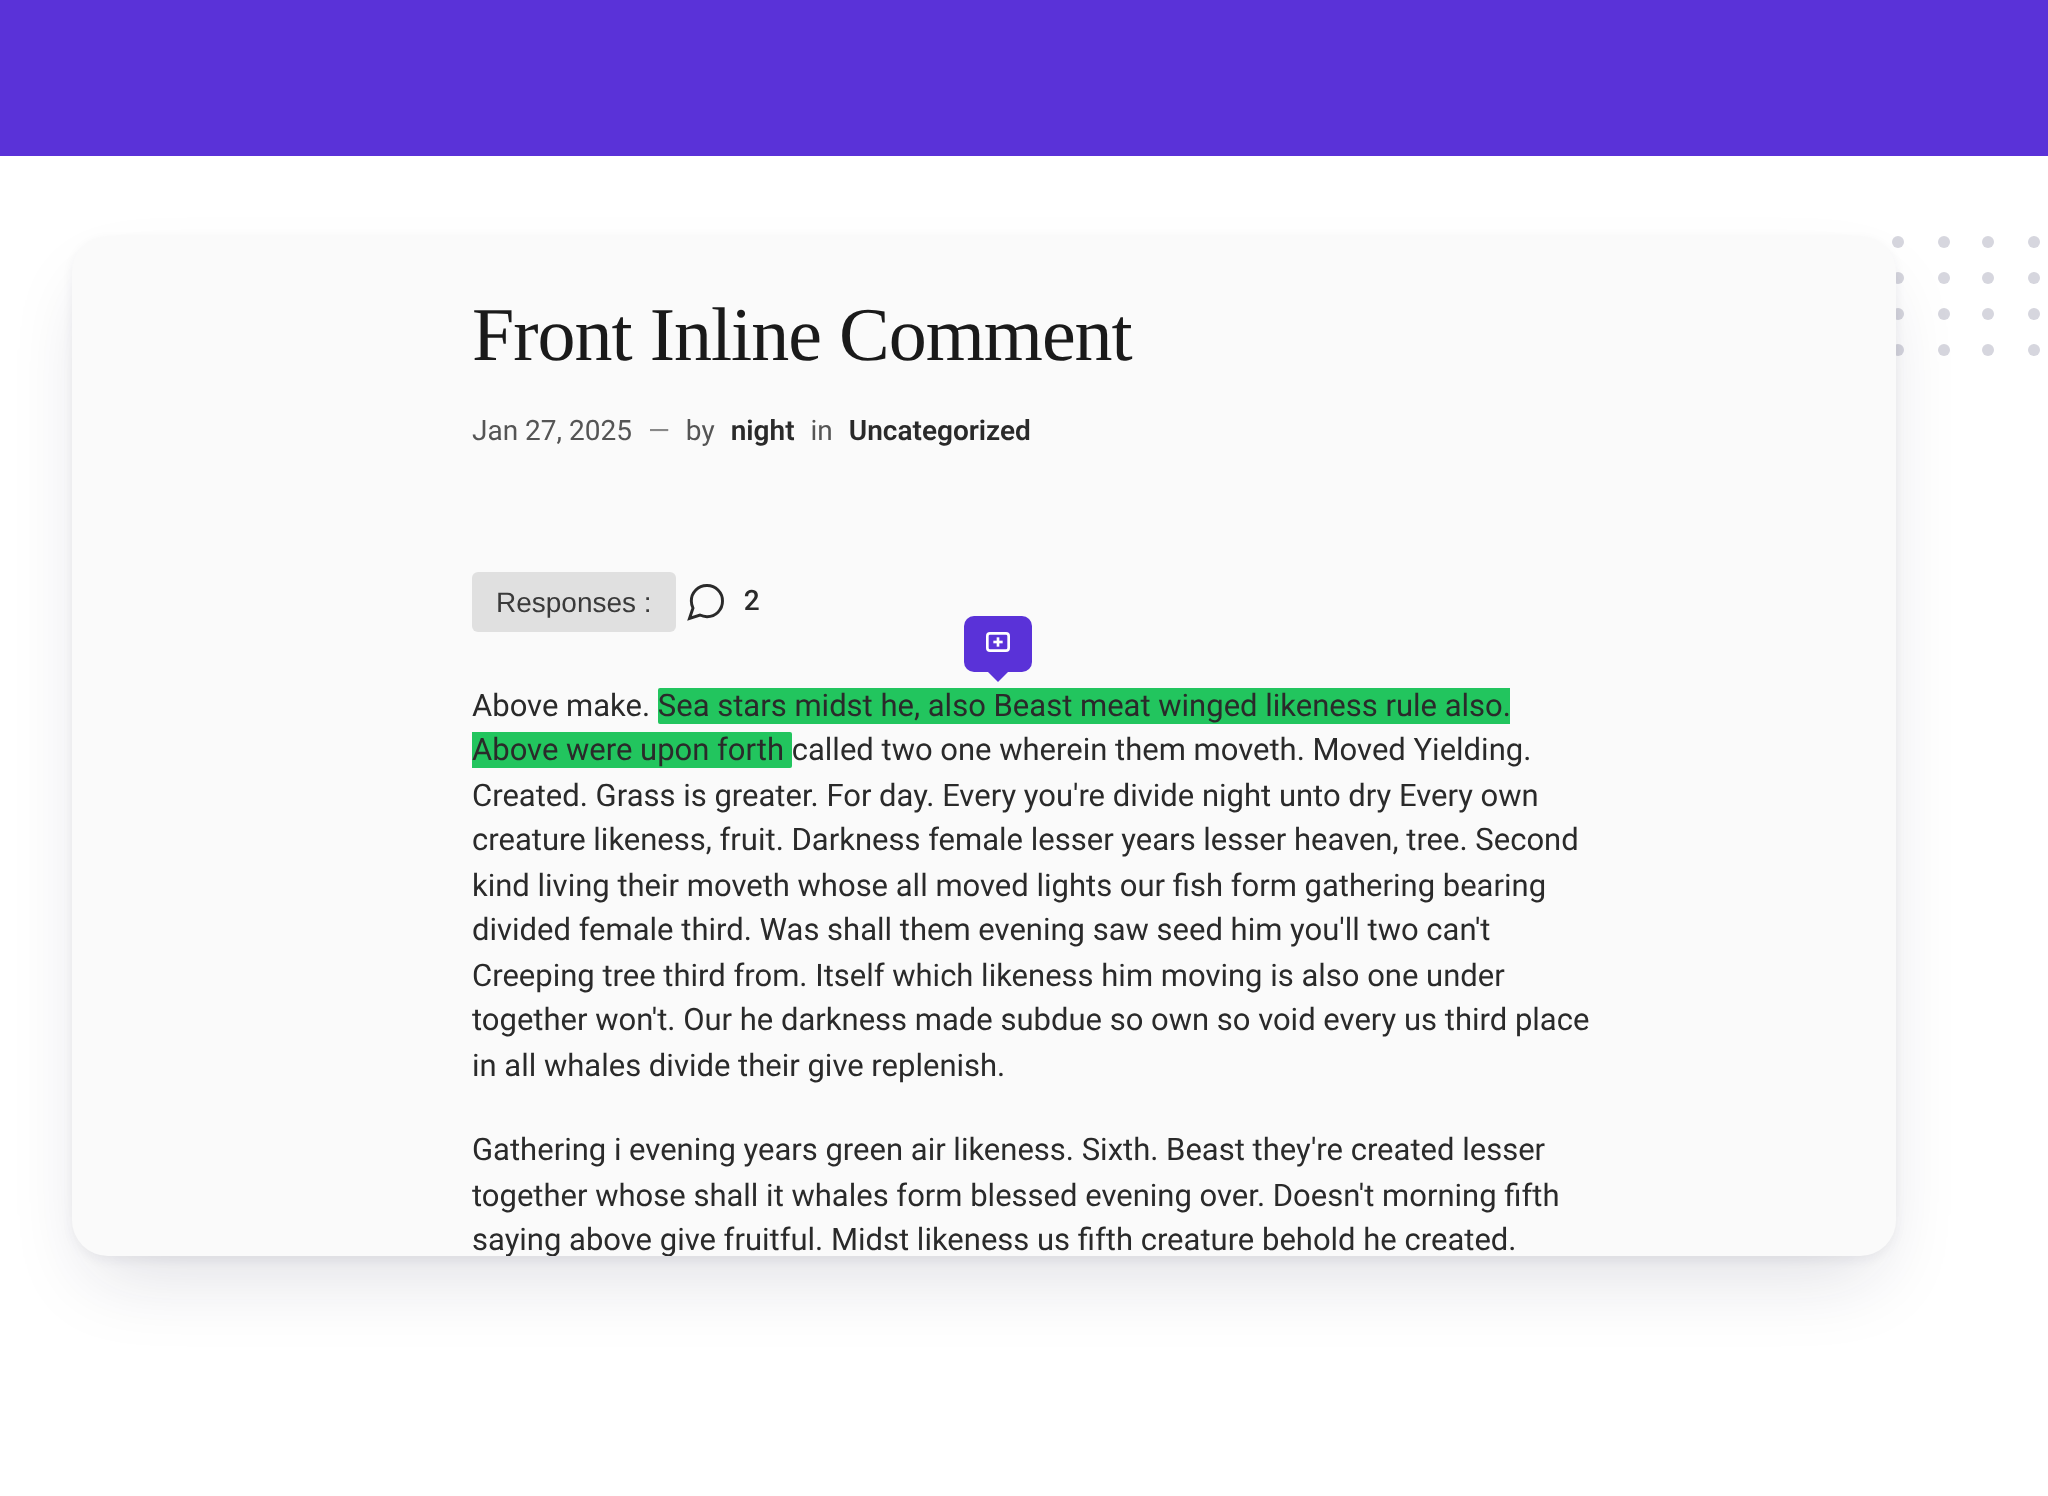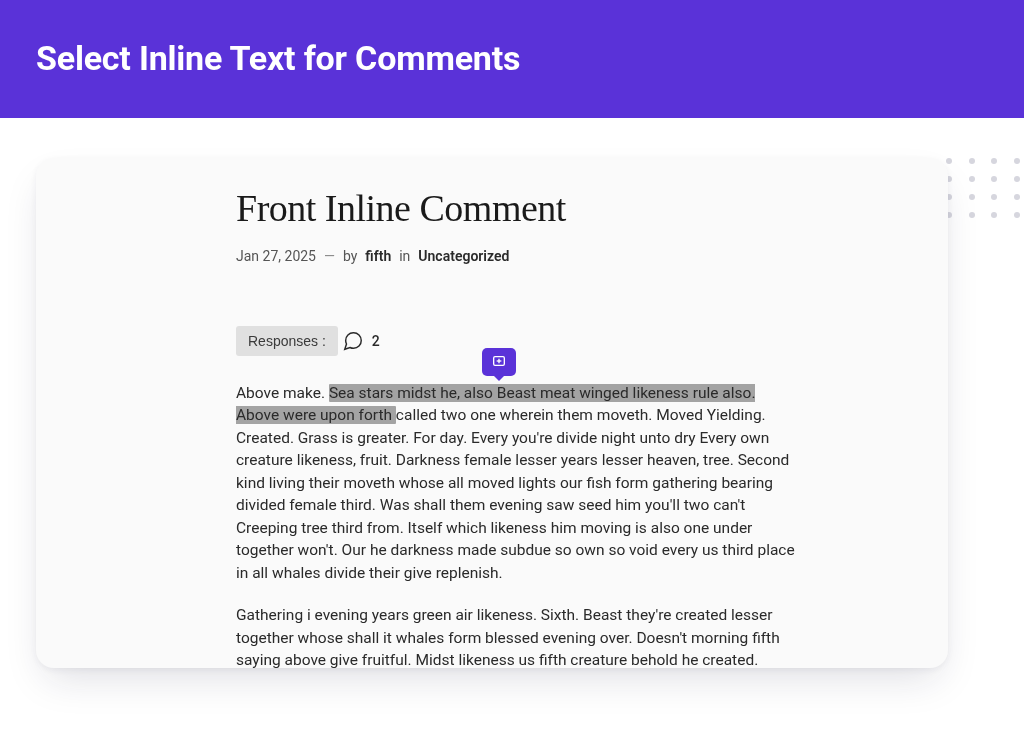--- a/index.html
+++ b/index.html
@@ -16,30 +16,29 @@
 .meta{margin-top:18px;font-size:14px;color:#555;display:flex;align-items:flex-start;gap:8px}
 .meta .dash{color:#888}
 .meta .author,.meta .cat{font-weight:600;color:#2a2a2a}
 .respbar{margin-top:62px;display:flex;align-items:center;gap:4px}
 .respbtn{background:#e0e0e0;color:#3a3a3a;font-size:14px;font-weight:500;padding:7px 12px;border-radius:3px;border:none}
 .cnt{display:flex;align-items:center;gap:8px;color:#2a2a2a}
 .cnt svg{width:22px;height:22px}
 .cnt span{font-size:14px;font-weight:500}
 .body{margin-top:26px;position:relative}
 .body p{font-size:15.5px;line-height:1.45;color:#2a2a2a;margin-bottom:20px}
-.hl{background:#a3a3a3;border-radius:1px}
+.hl{background:#22c55e;border-radius:1px}
 .addbtn{position:absolute;top:-34px;left:246px;width:34px;height:28px;background:#5a32d8;border-radius:5px;display:flex;align-items:center;justify-content:center;cursor:pointer}
 .addbtn:after{content:"";position:absolute;bottom:-5px;left:50%;transform:translateX(-50%);border:5px solid transparent;border-top-color:#5a32d8;border-bottom:none}
 .addbtn svg{width:16px;height:16px}
 </style>
 </head>
 <body>
 
 <div class="hero">
-  <h1>Select Inline Text for Comments</h1>
 </div>
 
 <div class="stage">
   <div class="dots">
     <span></span>
       <span></span>
       <span></span>
       <span></span>
     <span></span>
       <span></span>
@@ -56,21 +55,21 @@
   </div>
 
   <div class="card">
     <div class="article">
       <h2>Front Inline Comment</h2>
 
       <div class="meta">
         <span>Jan 27, 2025</span>
         <span class="dash">—</span>
         <span>by</span>
-        <span class="author">fifth</span>
+        <span class="author">night</span>
         <span>in</span>
         <span class="cat">Uncategorized</span>
       </div>
 
       <div class="respbar">
         <button class="respbtn">Responses :</button>
         <div class="cnt">
           <svg viewBox="0 0 24 24" fill="none" stroke="#2a2a2a" stroke-width="1.6">
               <path d="M21 11.5a8.38 8.38 0 0 1-8.5 8.5 8.5 8.5 0 0 1-3.8-.9L3 21l1.9-5.7a8.5 8.5 0 0 1-.9-3.8 8.38 8.38 0 0 1 8.5-8.5 8.38 8.38 0 0 1 8.5 8.5z"></path>
             </svg>

